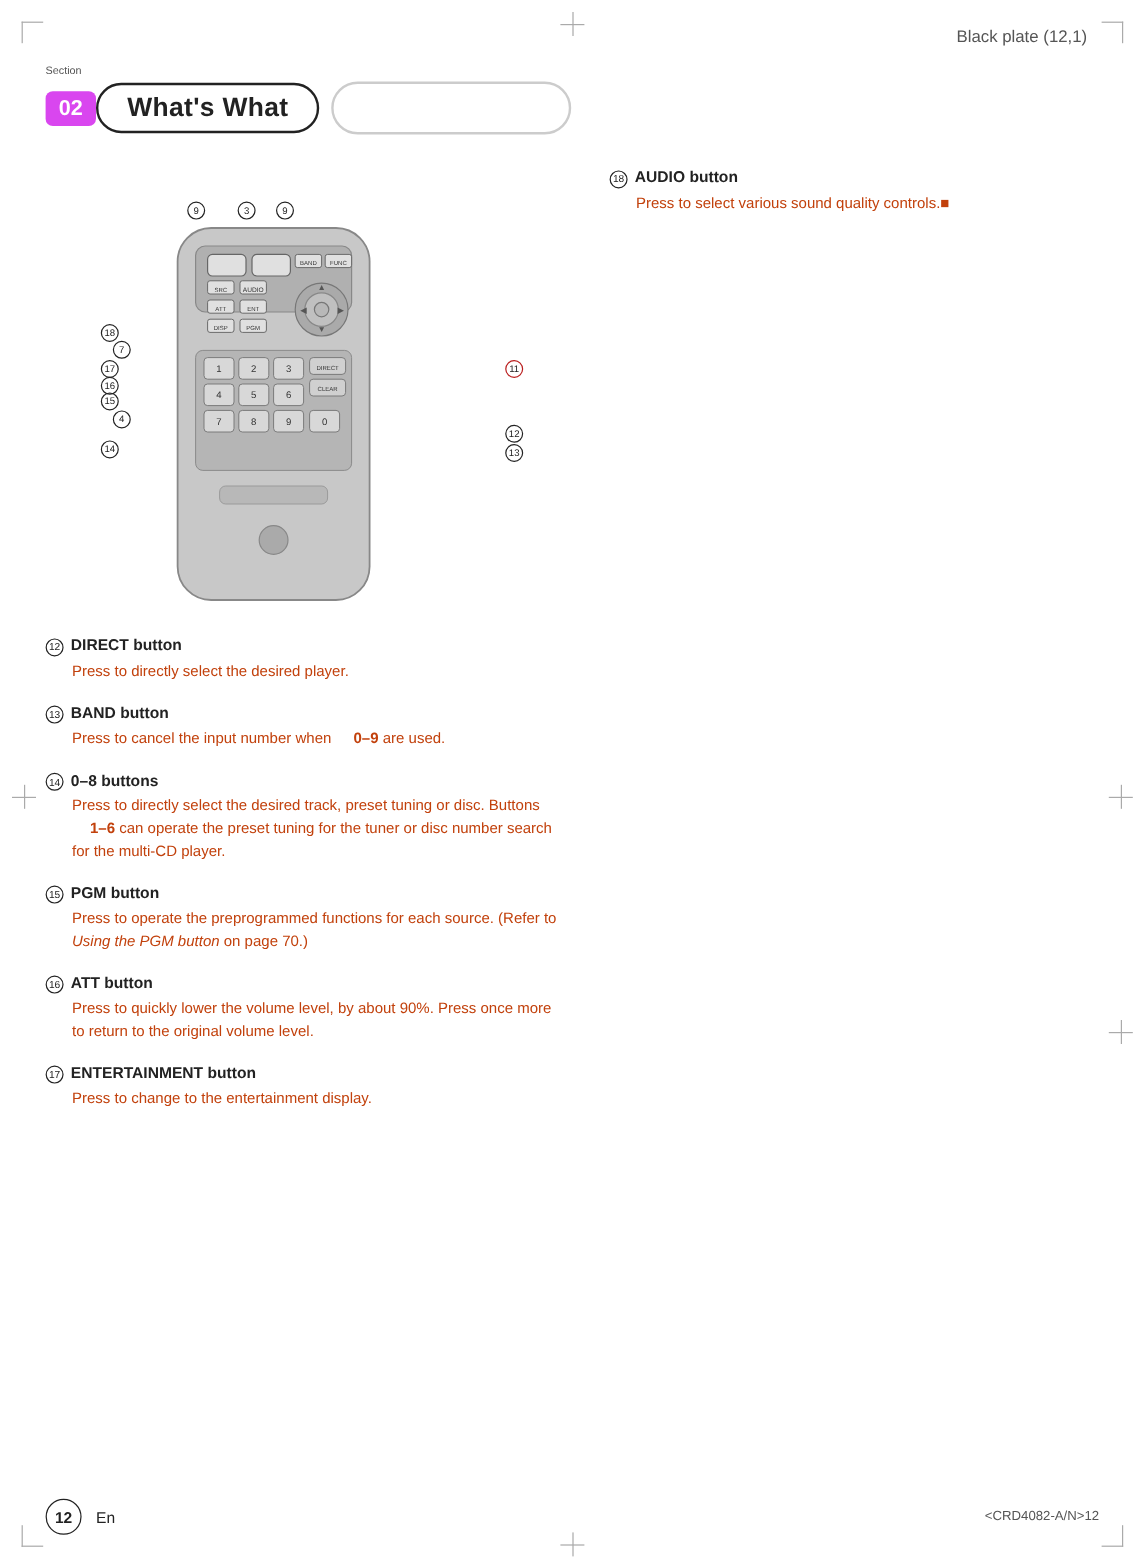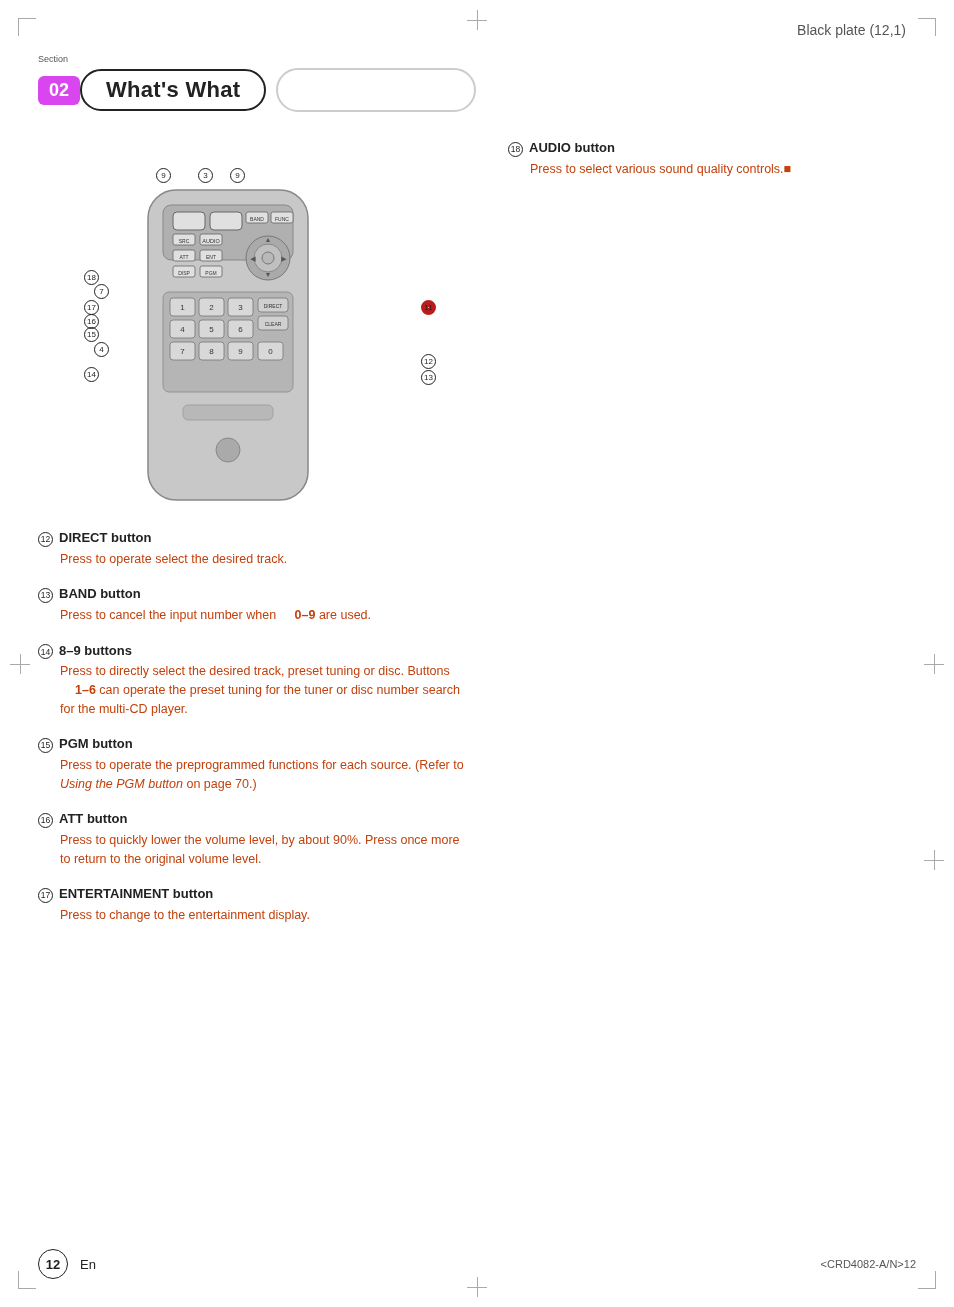--- a/index.html
+++ b/index.html
@@ -425,21 +425,21 @@
 
         <div style="position:absolute; top:175px; left:16px;">
           <span style="display:inline-flex;align-items:center;justify-content:center;width:15px;height:15px;border:1px solid #222;border-radius:50%;font-size:8px;">15</span>
         </div>
 
         <div style="position:absolute; top:190px; left:26px;">
           <span style="display:inline-flex;align-items:center;justify-content:center;width:15px;height:15px;border:1px solid #222;border-radius:50%;font-size:8px;">4</span>
         </div>
 
         <div style="position:absolute; top:148px; right:2px;">
-          <span style="display:inline-flex;align-items:center;justify-content:center;width:15px;height:15px;border:7px solid #b91c1c;border-radius:50%;font-size:8px;">11</span>
+          <span style="display:inline-flex;align-items:center;justify-content:center;width:15px;height:15px;border:1px solid #b91c1c;border-radius:50%;font-size:8px;">11</span>
         </div>
 
         <div style="position:absolute; top:202px; right:2px;">
           <span style="display:inline-flex;align-items:center;justify-content:center;width:15px;height:15px;border:1px solid #222;border-radius:50%;font-size:8px;">12</span>
         </div>
 
         <div style="position:absolute; top:218px; right:2px;">
           <span style="display:inline-flex;align-items:center;justify-content:center;width:15px;height:15px;border:1px solid #222;border-radius:50%;font-size:8px;">13</span>
         </div>
 
@@ -447,37 +447,37 @@
           <span style="display:inline-flex;align-items:center;justify-content:center;width:15px;height:15px;border:1px solid #222;border-radius:50%;font-size:8px;">14</span>
         </div>
       </div>
     </div>
 
     <div class="desc-section">
       <div class="desc-header">
         <span class="desc-num">12</span>
         <span class="desc-title">DIRECT button</span>
       </div>
-      <div class="desc-body">Press to operate select the desired track.</div>
+      <div class="desc-body">Press to directly select the desired player.</div>
     </div>
 
     <div class="desc-section">
       <div class="desc-header">
         <span class="desc-num">13</span>
         <span class="desc-title">BAND button</span>
       </div>
       <div class="desc-body">
         Press to cancel the input number when <span class="bold-text">0–9</span> are used.
       </div>
     </div>
 
     <div class="desc-section">
       <div class="desc-header">
         <span class="desc-num">14</span>
-        <span class="desc-title">8–9 buttons</span>
+        <span class="desc-title">0–8 buttons</span>
       </div>
       <div class="desc-body">
         Press to directly select the desired track, preset tuning or disc. Buttons <span class="bold-text">1–6</span> can operate the preset tuning for the tuner or disc number search for the multi-CD player.
       </div>
     </div>
 
     <div class="desc-section">
       <div class="desc-header">
         <span class="desc-num">15</span>
         <span class="desc-title">PGM button</span>

